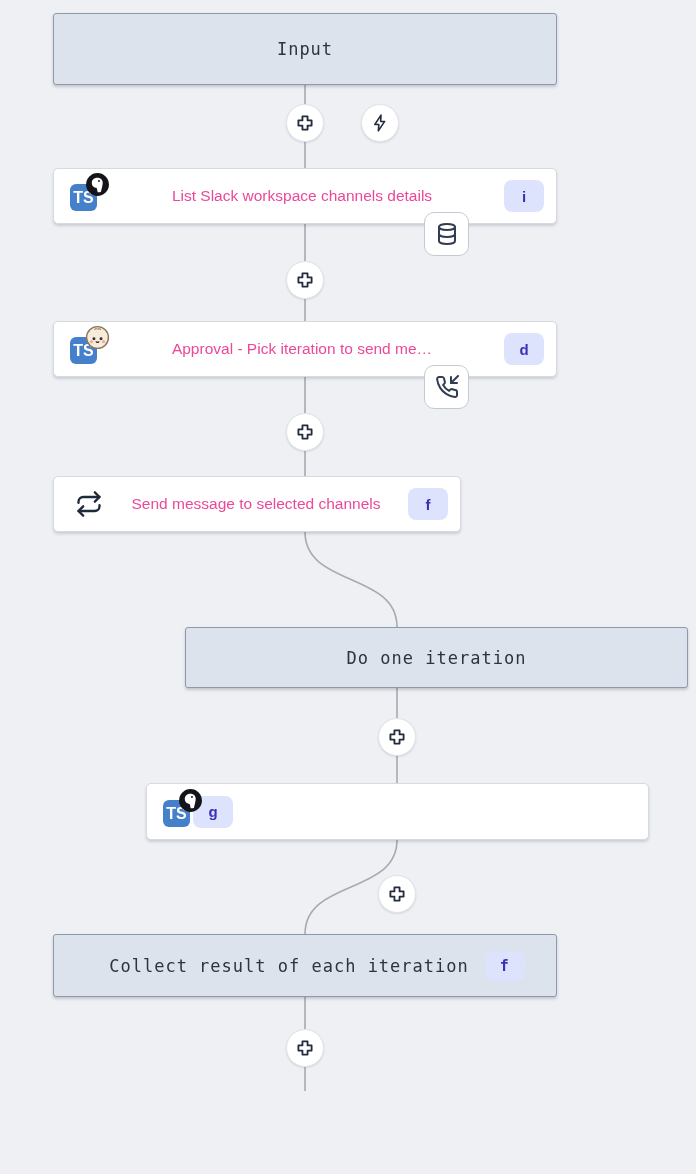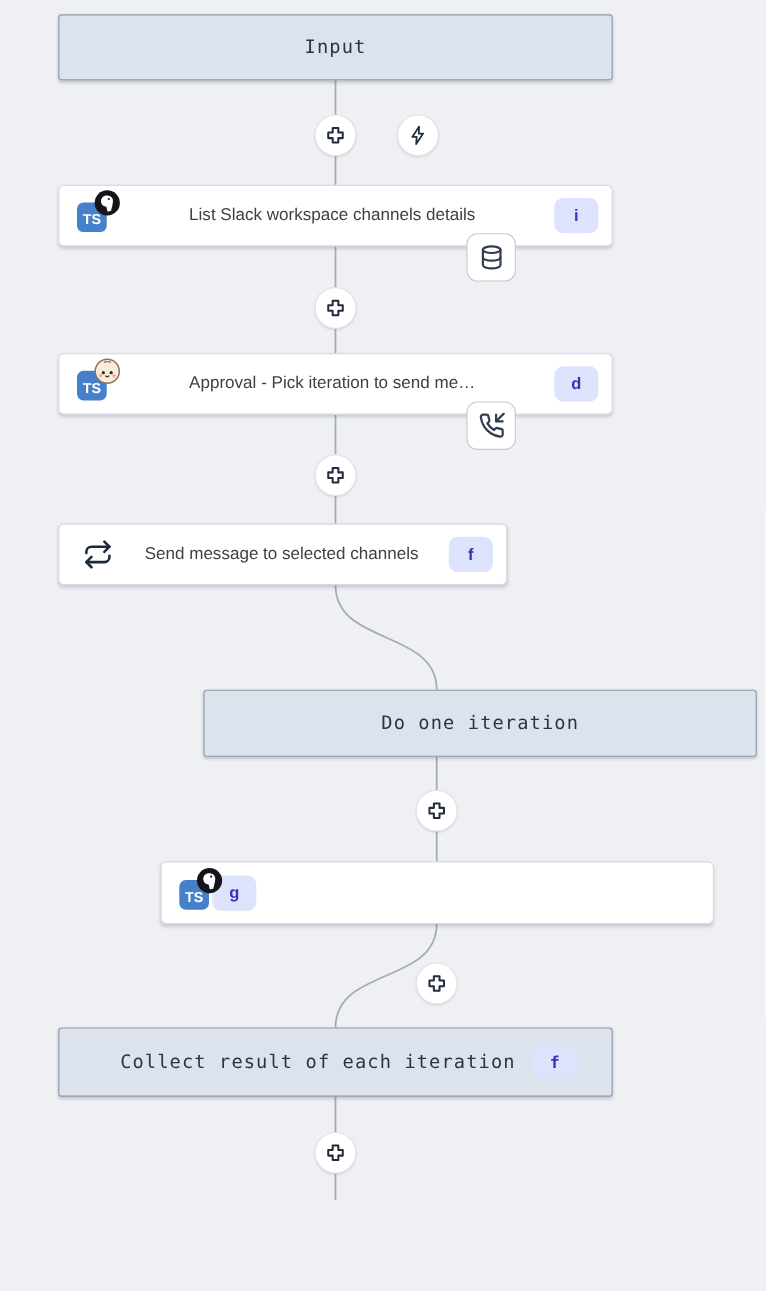--- a/index.html
+++ b/index.html
@@ -17,37 +17,37 @@
   }
   .vnode.white { background:#ffffff; border-color:#c6ccd5; }
 
   .snode {
     position:absolute; display:flex; align-items:center;
     background:#ffffff; border:1px solid #d7dade; border-radius:5px;
     box-shadow:0 2px 3px rgba(40,50,70,.18);
     padding:0 12px 0 16px;
   }
   .snode .label {
-    flex:1; text-align:center; font-size:15.5px; color:#404040;
+    flex:1; text-align:center; font-size:15.5px; color:#ec4899;
     white-space:nowrap; overflow:hidden; padding:0 8px;
   }
   .idbadge {
     min-width:40px; height:32px; padding:0 12px;
     display:flex; align-items:center; justify-content:center;
     background:#dde3fd; color:#3b31b5; font-weight:bold; font-size:15px;
     border-radius:8px; flex:0 0 auto;
   }
   .idbadge.inline { margin-left:16px; height:30px; }
 
   .langwrap { position:relative; width:30px; height:30px; flex:0 0 auto; }
   .ts-square {
     position:absolute; left:0; bottom:0; width:27px; height:27px;
     background:#4580ca; border-radius:6px;
     display:flex; align-items:flex-end; justify-content:center;
-    color:#fff; font-weight:bold; font-size:13px; line-height:1; padding-bottom:5px;
+    color:#fff; font-weight:bold; font-size:16px; line-height:1; padding-bottom:5px;
   }
   .runtime-bubble { position:absolute; right:-10px; top:-9px; width:25px; height:25px; }
 
   .circle-btn {
     position:absolute; width:38px; height:38px; border-radius:50%;
     background:#ffffff; border:1px solid #e2e4e9;
     box-shadow:0 1px 2px rgba(40,50,70,.14);
     display:flex; align-items:center; justify-content:center; cursor:pointer;
   }
   .corner-badge {
@@ -67,21 +67,21 @@
       <path d="M305 73 V168"></path>
       <path d="M305 224 V321"></path>
       <path d="M305 377 V476"></path>
       <path d="M305 532 C305 587, 397 572, 397 627"></path>
       <path d="M397 688 V783"></path>
       <path d="M397 840 C397 895, 305 879, 305 934"></path>
       <path d="M305 997 V1091"></path>
     </g>
   </svg>
 
-  <div class="vnode" style="left:53px; top:13px; width:504px; height:60px;">
+  <div class="vnode" style="left:53px; top:13px; width:504px; height:72px;">
     <span>Input</span>
   </div>
 
   <div class="circle-btn" style="left:286px; top:104px;">
     <svg width="22" height="22" viewBox="0 0 24 24">
       <path d="M9.2 4.8 h5.6 v4.4 h4.4 v5.6 h-4.4 v4.4 h-5.6 v-4.4 h-4.4 v-5.6 h4.4 z" fill="none" stroke="#222c3d" stroke-width="2" stroke-linejoin="round"></path>
     </svg>
   </div>
   <div class="circle-btn" style="left:361px; top:104px;">
     <svg width="20" height="20" viewBox="0 0 24 24">

